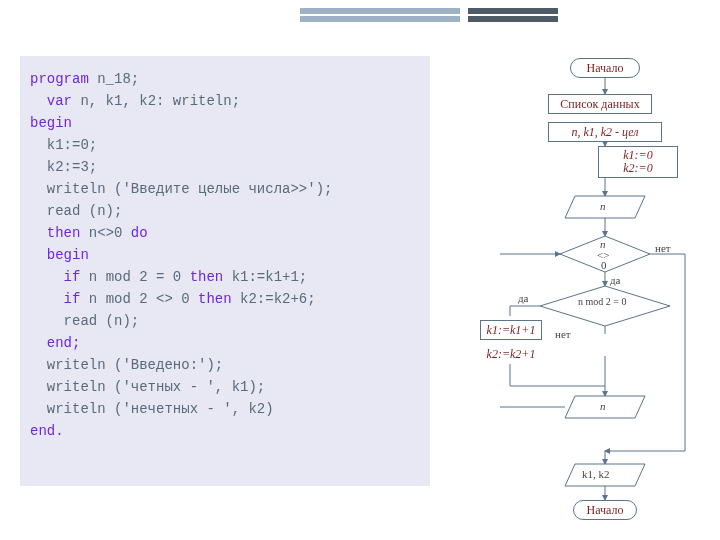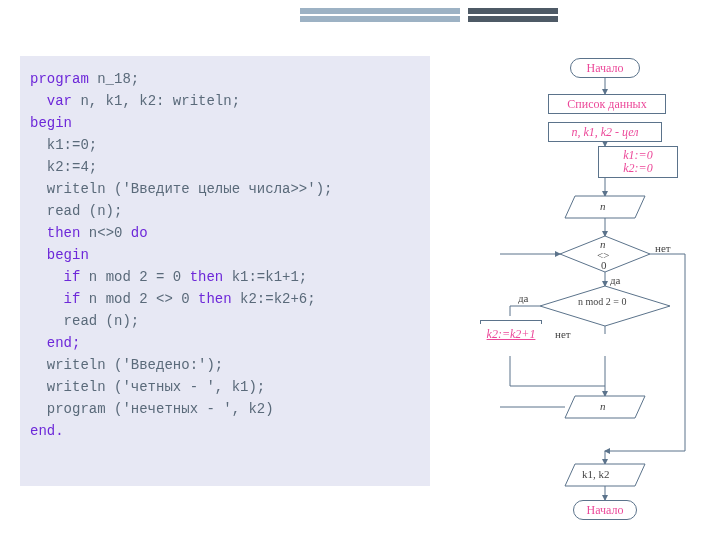--- a/index.html
+++ b/index.html
@@ -37,21 +37,21 @@
   }
   .flow svg { position: absolute; left: 0; top: 0; }
   .flow .box {
     position: absolute;
     background: #fff;
     border: 1px solid #5b738b;
     text-align: center;
     font-family: "Times New Roman", serif;
     font-size: 12px;
     display: flex; align-items: center; justify-content: center;
-    color: #ec4899;
+    color: #7f1d1d;
   }
   .flow .pill { border-radius: 10px; }
   .flow .txt {
     position: absolute;
     font-family: "Times New Roman", serif;
     font-size: 11px;
     color: #444;
     white-space: nowrap;
   }
 </style>
@@ -62,32 +62,32 @@
   <div class="stripe" style="left:300px; width:160px; height:6px; top:8px;"></div>
   <div class="stripe" style="left:300px; width:160px; height:6px; top:16px;"></div>
   <div class="stripe" style="left:468px; width:90px; height:6px; top:8px; background:#4e5a66;"></div>
   <div class="stripe" style="left:468px; width:90px; height:6px; top:16px; background:#4e5a66;"></div>
 </div>
 
 <div class="code-block"><span class="kw">program</span><span> n_18;</span>
 <span class="kw">  var</span><span> n, k1, k2: writeln;</span>
 <span class="kw">begin</span>
 <span>  k1:=0;</span>
-<span>  k2:=4;</span>
+<span>  k2:=3;</span>
 <span>  writeln ('Введите целые числа&gt;&gt;');</span>
 <span>  read (n);</span>
 <span class="kw">  then</span><span> n&lt;&gt;0 </span><span class="kw">do</span>
 <span class="kw">  begin</span>
 <span class="kw">    if</span><span> n mod 2 = 0 </span><span class="kw">then</span><span> k1:=k1+1;</span>
 <span class="kw">    if</span><span> n mod 2 &lt;&gt; 0 </span><span class="kw">then</span><span> k2:=k2+6;</span>
 <span>    read (n);</span>
 <span class="kw">  end;</span>
 <span>  writeln ('Введено:');</span>
 <span>  writeln ('четных - ', k1);</span>
-<span>  program ('нечетных - ', k2)</span>
+<span>  writeln ('нечетных - ', k2)</span>
 <span class="kw">end.</span></div>
 
 <div class="flow">
   <svg width="210" height="470">
     <defs>
       <marker id="arr" markerWidth="6" markerHeight="6" refX="5" refY="3" orient="auto">
         <path d="M0,0 L6,3 L0,6 Z" fill="#5b738b"></path>
       </marker>
     </defs>
 
@@ -116,39 +116,39 @@
     <polygon points="75,340 145,340 135,362 65,362" fill="#fff" stroke="#5b738b"></polygon>
 
     <polyline points="65,351 -5,351 -5,198 60,198" fill="none" stroke="#5b738b" marker-end="url(#arr)"></polyline>
 
     <line x1="105" y1="395" x2="105" y2="408" stroke="#5b738b" marker-end="url(#arr)"></line>
     <polygon points="75,408 145,408 135,430 65,430" fill="#fff" stroke="#5b738b"></polygon>
     <line x1="105" y1="430" x2="105" y2="444" stroke="#5b738b" marker-end="url(#arr)"></line>
   </svg>
 
   <div class="box pill" style="left:70px; top:2px; width:70px; height:20px;">Начало</div>
-  <div class="box" style="left:48px; top:38px; width:118px; height:20px;">Список данных</div>
+  <div class="box" style="left:48px; top:38px; width:104px; height:20px;">Список данных</div>
   <div class="box" style="left:48px; top:66px; width:114px; height:20px; font-style:italic;">n, k1, k2 - цел</div>
   <div class="box" style="left:65px; top:90px; width:80px; height:32px; font-style:italic; flex-direction:column; line-height:13px;margin-left:33px;">
     <span>k1:=0</span>
       <span>k2:=0</span>
   </div>
 
   <div class="txt" style="left:100px; top:144px; font-style:italic;">n</div>
 
   <div class="txt" style="left:100px; top:182px; font-style:italic;">n</div>
   <div class="txt" style="left:97px; top:193px;">&lt;&gt;</div>
   <div class="txt" style="left:101px; top:203px;">0</div>
 
   <div class="txt" style="left:155px; top:186px;">нет</div>
   <div class="txt" style="left:110px; top:218px;">да</div>
 
   <div class="txt" style="left:78px; top:240px; font-size:10px;">n mod 2 = 0</div>
   <div class="txt" style="left:18px; top:236px;">да</div>
   <div class="txt" style="left:55px; top:272px;">нет</div>
 
   <div class="box" style="left:-20px; top:264px; width:62px; height:20px; font-style:italic; background:#fff;">k1:=k1+1</div>
-  <div class="box" style="left:-20px; top:268px; width:62px; height:20px; font-style:italic; background:#fff; border:none;text-decoration:underline;">k2:=k2+1</div>
+  <div class="box" style="left:-20px; top:288px; width:62px; height:20px; font-style:italic; background:#fff; border:none;">k2:=k2+1</div>
 
   <div class="txt" style="left:100px; top:344px; font-style:italic;">n</div>
   <div class="txt" style="left:82px; top:412px; text-align:right;">k1, k2</div>
   <div class="box pill" style="left:73px; top:444px; width:64px; height:20px;">Начало</div>
 </div>
 
 </body></html>

